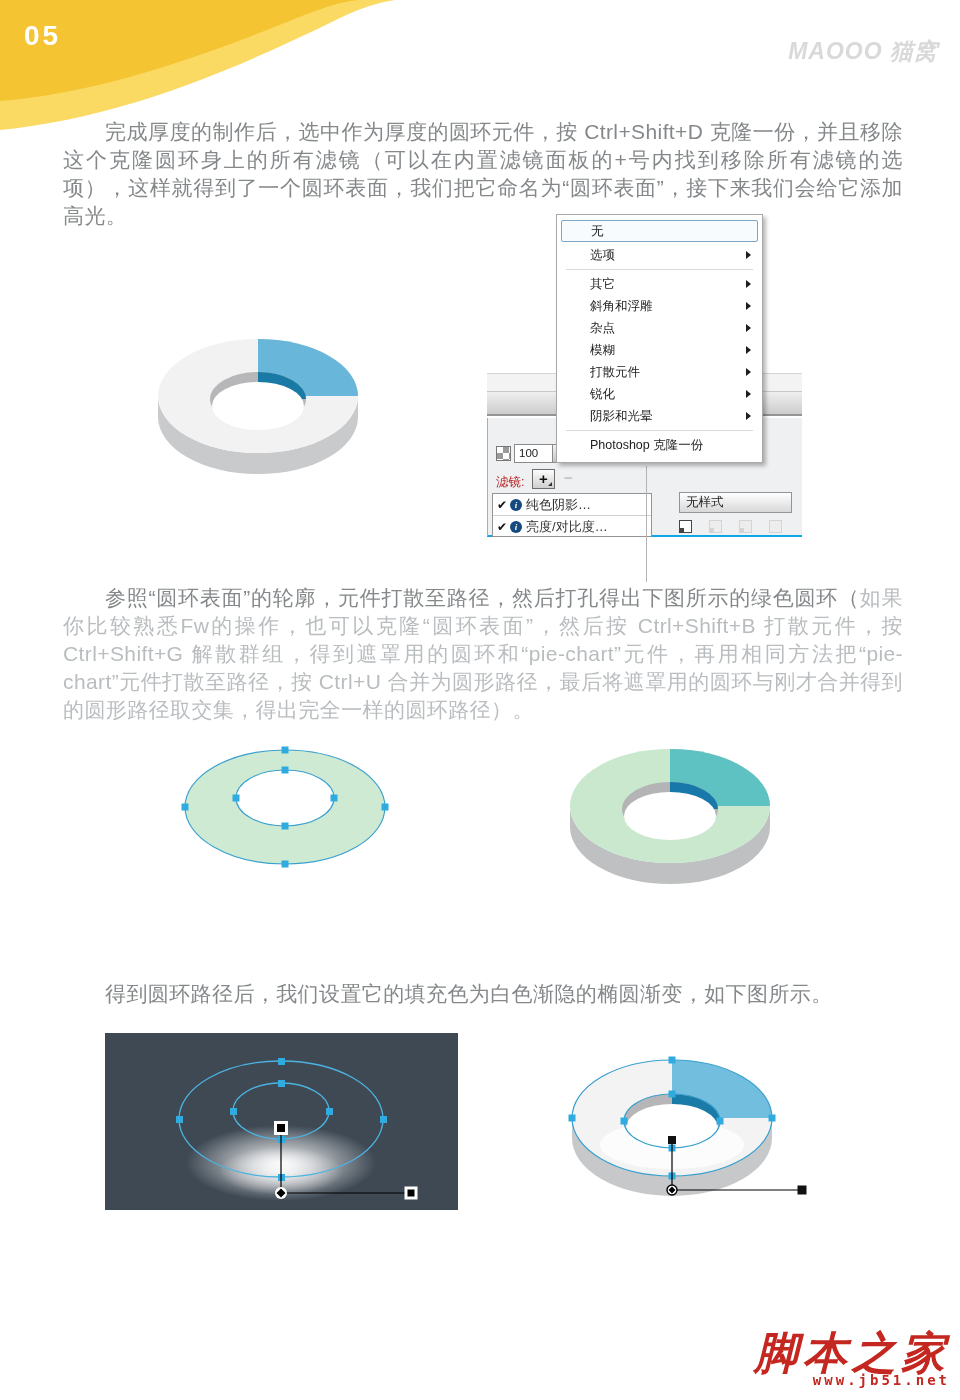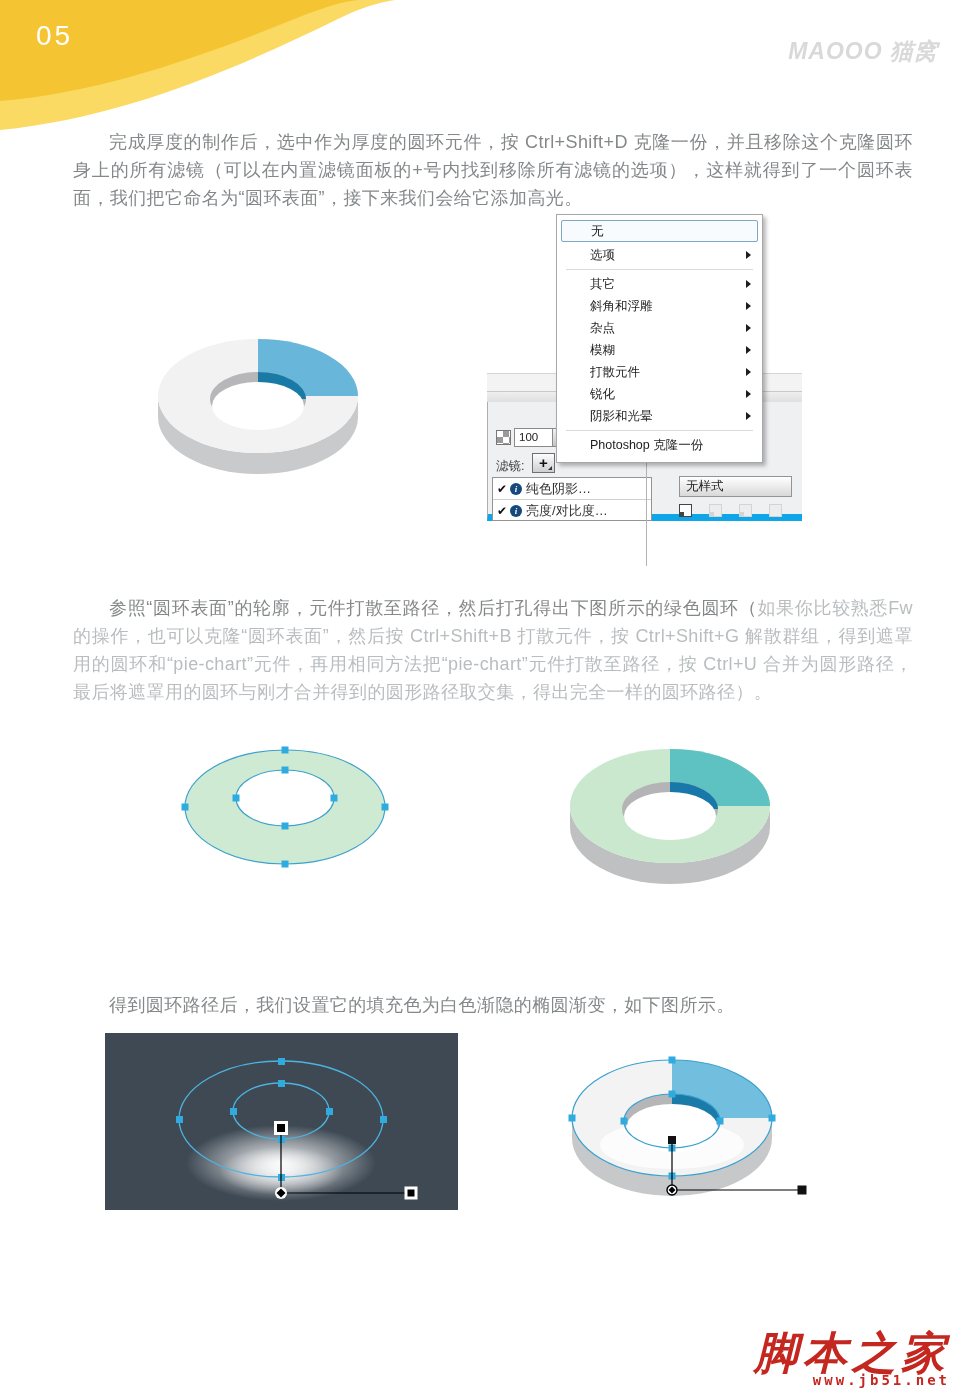--- a/index.html
+++ b/index.html
@@ -2,50 +2,50 @@
 <html><head>
 <meta charset="utf-8">
 <style>
   html,body{margin:0;padding:0;}
   body{width:960px;height:1400px;position:relative;background:#ffffff;
        font-family:"Liberation Sans",sans-serif;overflow:hidden;}
   .abs{position:absolute;}
 
   
   .header-svg{position:absolute;left:0;top:0;}
-  .page-num{position:absolute;left:36px;top:20px;color:#ffffff;
-            font-size:28px;font-weight:normal;letter-spacing:3px;}
+  .page-num{position:absolute;left:24px;top:20px;color:#ffffff;
+            font-size:28px;font-weight:bold;letter-spacing:3px;}
   .brand{position:absolute;right:22px;top:36px;color:#d9d9d9;font-size:23px;
          font-weight:bold;font-style:italic;letter-spacing:1px;}
 
   
-  .para{position:absolute;left:63px;width:840px;margin:10px;
-        font-size:18px;line-height:28px;color:#85888a;
+  .para{position:absolute;left:63px;width:840px;margin:0;
+        font-size:21px;line-height:28px;color:#85888a;
         text-align:justify;text-indent:2em;letter-spacing:0.4px;}
   .para .lite{color:#b9bdbf;}
 
   
   .fw-panel{position:absolute;left:487px;top:373px;width:315px;height:164px;}
   .strip1{position:absolute;left:0;top:0;width:100%;height:19px;background:#f3f3f3;
           border-top:1px solid #d6d6d6;border-bottom:1px solid #c9c9c9;box-sizing:border-box;}
   .strip2{position:absolute;left:0;top:19px;width:100%;height:24px;
           background:linear-gradient(#efefef,#cccccc);border-bottom:2px solid #949494;box-sizing:border-box;}
-  .panel-content{position:absolute;left:0;top:29px;width:100%;height:119px;background:#eef0f2;
-          border-left:1px solid #adadad;border-bottom:7px solid #0ea5e9;box-sizing:border-box;}
+  .panel-content{position:absolute;left:0;top:45px;width:100%;height:119px;background:#eef0f2;
+          border-left:1px solid #adadad;border-bottom:2px solid #0ea5e9;box-sizing:border-box;}
   .opacity-swatch{position:absolute;left:8px;top:28px;width:13px;height:13px;border:1px solid #777;
           background:#fff;
           background-image:linear-gradient(45deg,#9a9a9a 25%,transparent 25%,transparent 75%,#9a9a9a 75%),
                            linear-gradient(45deg,#9a9a9a 25%,transparent 25%,transparent 75%,#9a9a9a 75%);
           background-size:12px 12px;background-position:0 0,6px 6px;}
   .opacity-box{position:absolute;left:26px;top:26px;width:34px;height:17px;background:#fff;
           border:1px solid #8a8a8a;font-size:11.5px;color:#222;line-height:17px;padding-left:4px;box-sizing:content-box;}
   .opacity-drop{position:absolute;left:64px;top:26px;width:17px;height:19px;
           background:linear-gradient(#f2f2f2,#c6c6c6);border:1px solid #8a8a8a;box-sizing:border-box;
           text-align:center;font-size:8px;color:#333;line-height:17px;}
-  .filters-label{position:absolute;left:8px;top:56px;font-size:12.5px;color:#404040;}
+  .filters-label{position:absolute;left:8px;top:56px;font-size:12.5px;color:#b91c1c;}
   .add-filter-btn{position:absolute;left:44px;top:51px;width:23px;height:20px;
           background:linear-gradient(#fdfdfd,#cfcfcf);border:1px solid #6f6f6f;box-sizing:border-box;
           font-size:15px;font-weight:bold;color:#111;text-align:center;line-height:17px;}
   .add-filter-btn .corner{position:absolute;right:2px;bottom:2px;width:0;height:0;
           border-left:4px solid transparent;border-bottom:4px solid #333;}
   .remove-filter{position:absolute;left:76px;top:51px;font-size:15px;font-weight:bold;color:#c2c2c2;}
   .filter-list{position:absolute;left:4px;top:75px;width:160px;height:44px;background:#ffffff;
           border:1px solid #949494;box-sizing:border-box;}
   .filter-row{height:21px;display:flex;align-items:center;padding-left:4px;}
   .filter-row + .filter-row{border-top:1px solid #cfcfcf;}

